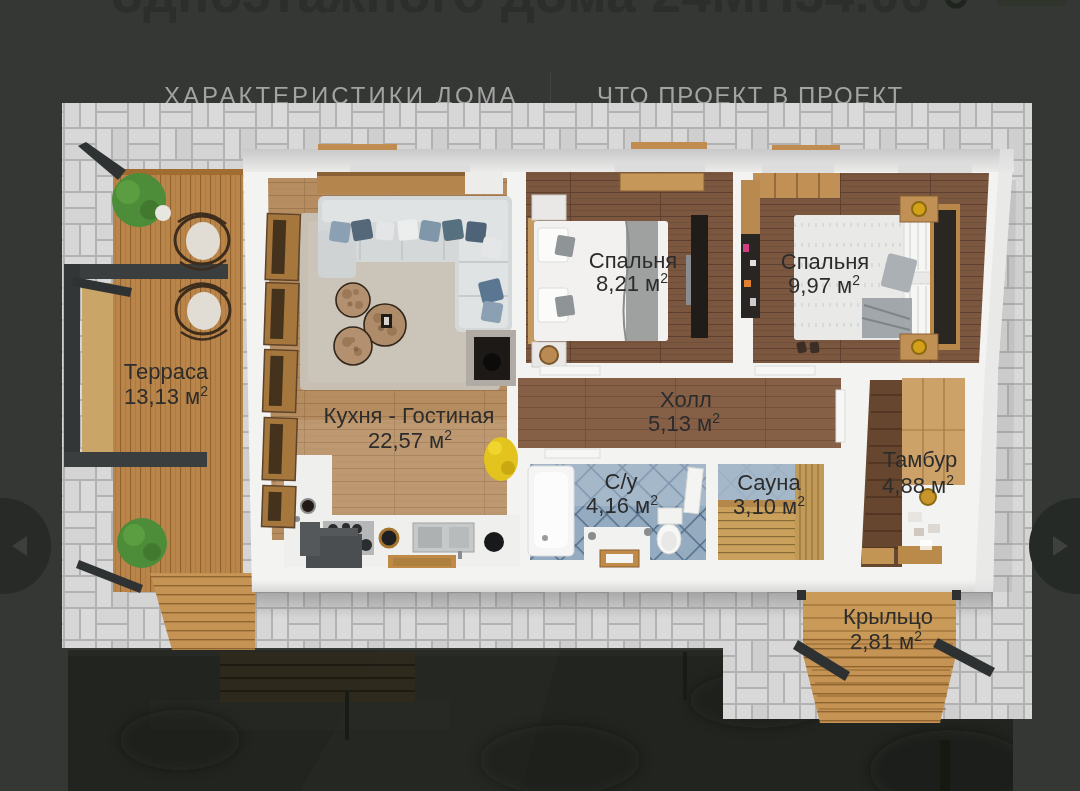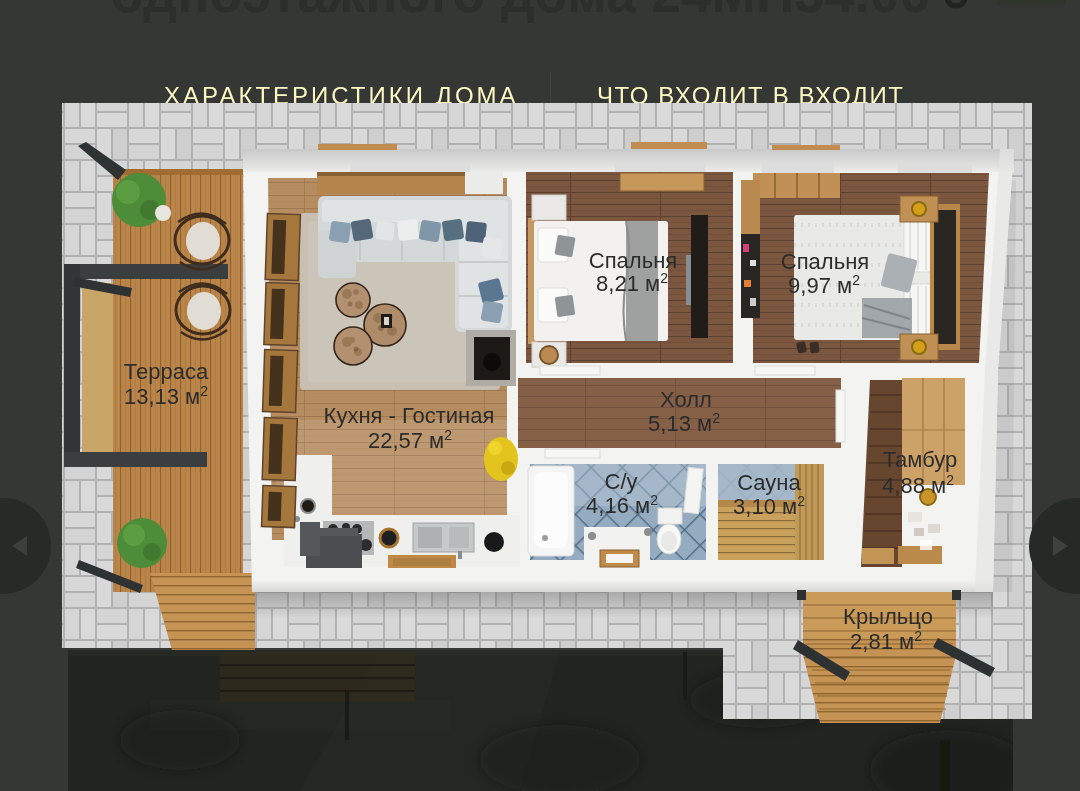--- a/index.html
+++ b/index.html
@@ -1,34 +1,34 @@
 <!DOCTYPE html>
 <html><head>
 <meta charset="utf-8">
 <style>
 html,body{margin:0;padding:0;}
 body{width:1080px;height:791px;overflow:hidden;position:relative;background:#343734;
  font-family:"Liberation Sans",sans-serif;}
 .abs{position:absolute;}
 #bigtitle{left:111px;top:-37px;font-size:53px;font-weight:700;color:#2b2e2b;letter-spacing:0.5px;white-space:nowrap;}
-.tab{font-size:24px;color:#fef9c3;letter-spacing:1px;white-space:nowrap;line-height:1;}
+.tab{font-size:24px;color:#a3a3a3;letter-spacing:1px;white-space:nowrap;line-height:1;}
 #tabdiv{left:550px;top:72px;width:1px;height:31px;background:#414441;}
 #pill{left:997px;top:0;width:69px;height:6px;background:#2f352c;border-radius:0 0 4px 4px;}
 #photo{left:68px;top:650px;width:945px;height:141px;background:#20241e;overflow:hidden;}
 #navL{left:-45px;top:498px;width:96px;height:96px;border-radius:50%;background:#272a27;}
 #navR{left:1029px;top:498px;width:96px;height:96px;border-radius:50%;background:#262a26;}
 .tri{width:0;height:0;position:absolute;}
 #triL{left:12px;top:536px;border-top:10px solid transparent;border-bottom:10px solid transparent;border-right:15px solid #3c3f3c;}
 #triR{left:1053px;top:536px;border-top:10px solid transparent;border-bottom:10px solid transparent;border-left:15px solid #3e413e;}
 </style>
 </head>
 <body>
 <div id="bigtitle" class="abs">одноэтажного дома 24МН34.06</div>
 <div class="abs tab" style="left:164px;top:84px;letter-spacing:3px;">ХАРАКТЕРИСТИКИ ДОМА</div>
-<div class="abs tab" style="left:597px;top:84px;letter-spacing:1.6px;">ЧТО ВХОДИТ В ВХОДИТ</div>
+<div class="abs tab" style="left:597px;top:84px;letter-spacing:1.6px;">ЧТО ПРОЕКТ В ПРОЕКТ</div>
 <div id="tabdiv" class="abs"></div>
 <div id="pill" class="abs"></div>
 <svg class="abs" style="left:940px;top:0;" width="40" height="16" viewBox="0 0 40 16">
     <circle cx="16" cy="-3" r="9" fill="none" stroke="#20241f" stroke-width="5"></circle>
   </svg>
 <div id="photo" class="abs">
   
   <svg width="945" height="141" viewBox="68 650 945 141">
       <defs>
         <filter id="bl" x="-20%" y="-20%" width="140%" height="140%">

